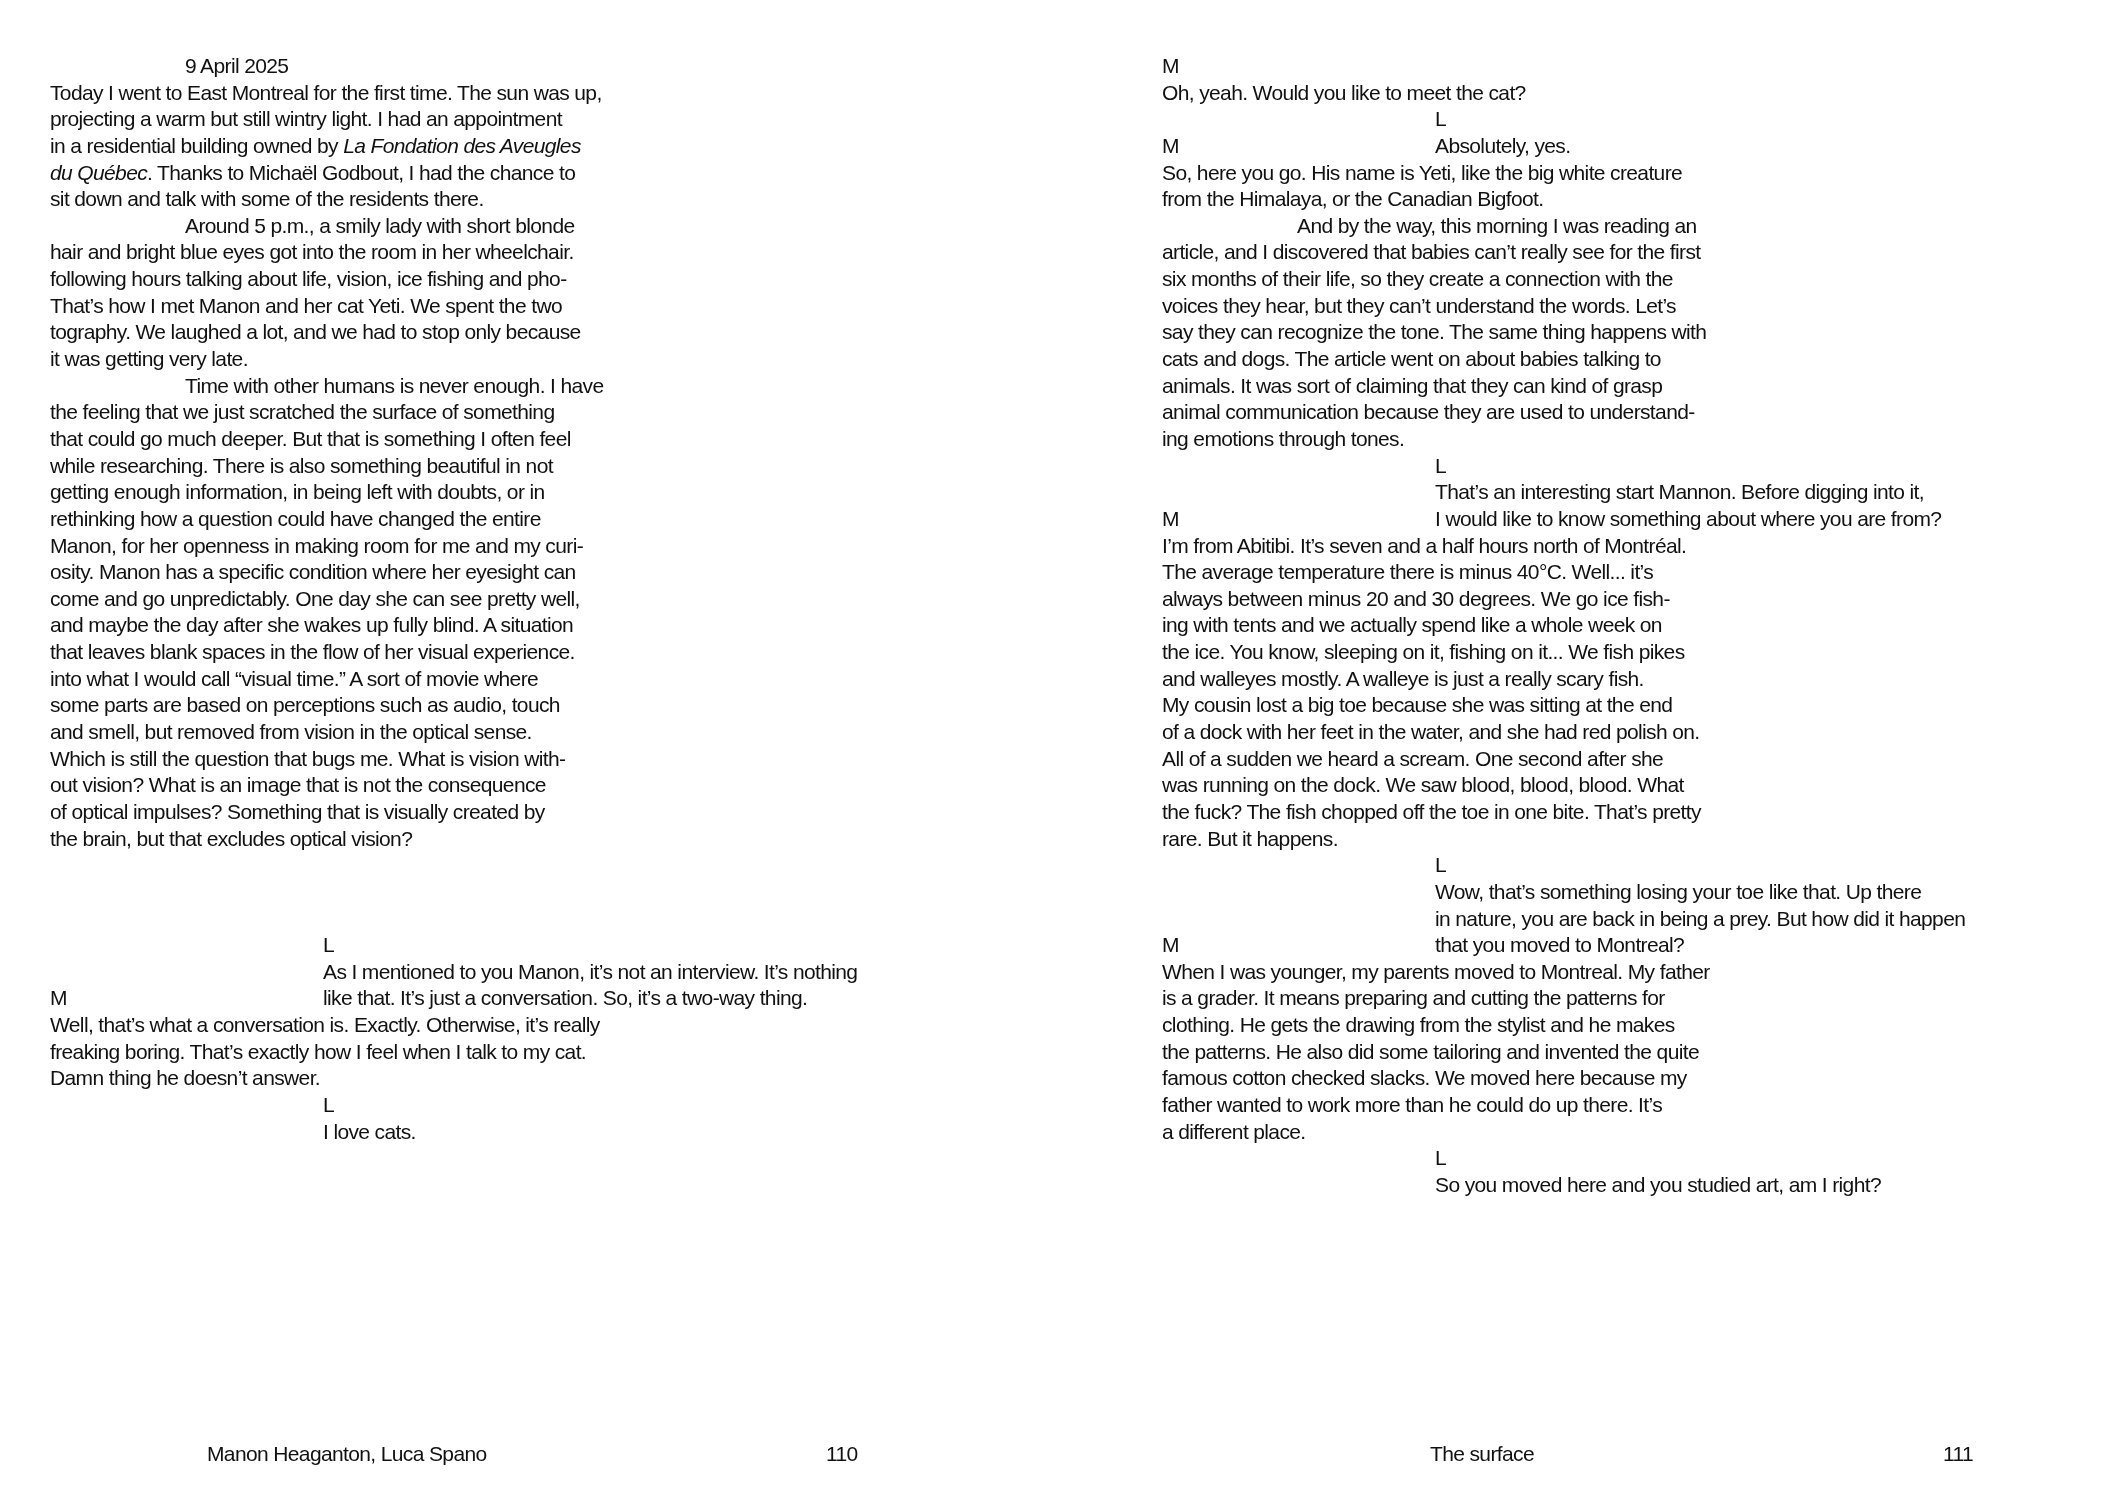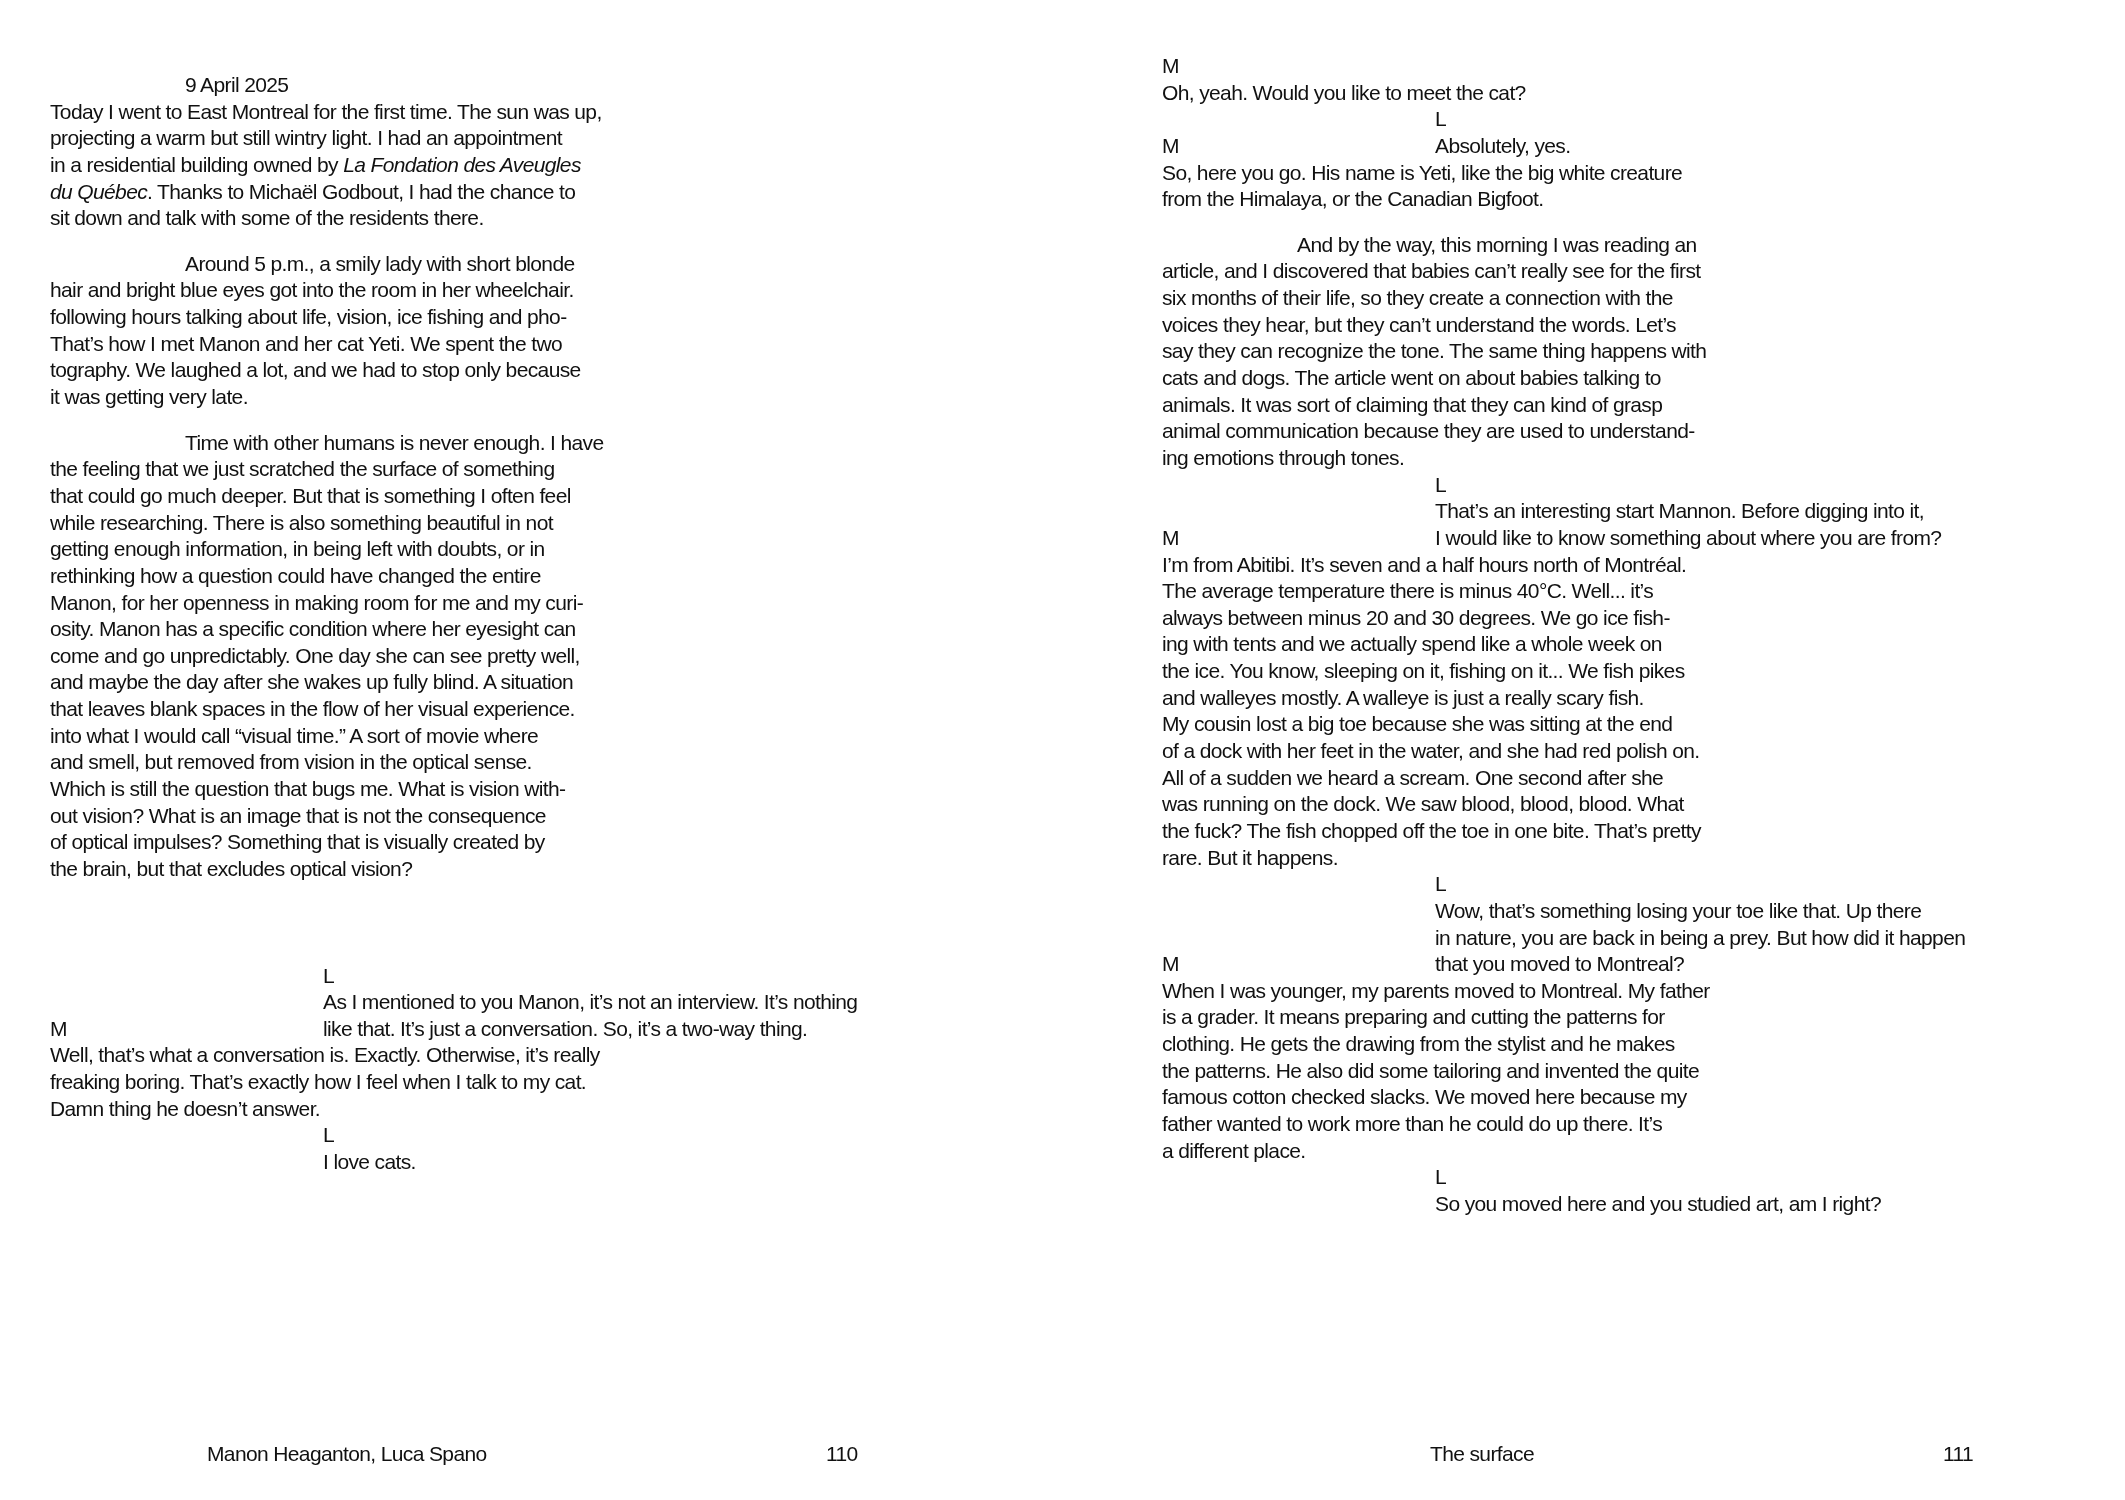--- a/index.html
+++ b/index.html
@@ -20,21 +20,21 @@
     width: 1010px;
   }
   .page-text.left  { left: 50px; }
   .page-text.right { left: 1162px; }
   .line {
     position: relative;
     height: 26.65px;
     line-height: 26.65px;
     white-space: pre;
   }
-  .line.para   { padding-left: 135px; margin-top: 19px; }
+  .line.para   { padding-left: 135px; }
   .line.speech { padding-left: 273px; }
   .speaker-label { position: absolute; left: 0; top: 0; }
   .italic { font-style: italic; }
   .footer-item {
     position: absolute;
     top: 1441px;
     height: 26.65px;
     line-height: 26.65px;
     white-space: pre;
   }
@@ -66,20 +66,21 @@
       <div class="line flush"><span class="run">that could go much deeper. But that is something I often feel</span></div>
       <div class="line flush"><span class="run">while researching. There is also something beautiful in not</span></div>
       <div class="line flush"><span class="run">getting enough information, in being left with doubts, or in</span></div>
       <div class="line flush"><span class="run">rethinking how a question could have changed the entire</span></div>
       <div class="line flush"><span class="run">Manon, for her openness in making room for me and my curi-</span></div>
       <div class="line flush"><span class="run">osity. Manon has a specific condition where her eyesight can</span></div>
       <div class="line flush"><span class="run">come and go unpredictably. One day she can see pretty well,</span></div>
       <div class="line flush"><span class="run">and maybe the day after she wakes up fully blind. A situation</span></div>
       <div class="line flush"><span class="run">that leaves blank spaces in the flow of her visual experience.</span></div>
       <div class="line flush"><span class="run">into what I would call “visual time.” A sort of movie where</span></div>
+      <div class="line flush"><span class="run">some parts are based on perceptions such as audio, touch</span></div>
       <div class="line flush"><span class="run">and smell, but removed from vision in the optical sense.</span></div>
       <div class="line flush"><span class="run">Which is still the question that bugs me. What is vision with-</span></div>
       <div class="line flush"><span class="run">out vision? What is an image that is not the consequence</span></div>
       <div class="line flush"><span class="run">of optical impulses? Something that is visually created by</span></div>
       <div class="line flush"><span class="run">the brain, but that excludes optical vision?</span></div>
       <div class="line"></div>
       <div class="line"></div>
       <div class="line"></div>
       <div class="line speech"><span class="run">L</span></div>
       <div class="line speech"><span class="run">As I mentioned to you Manon, it’s not an interview. It’s nothing</span></div>

